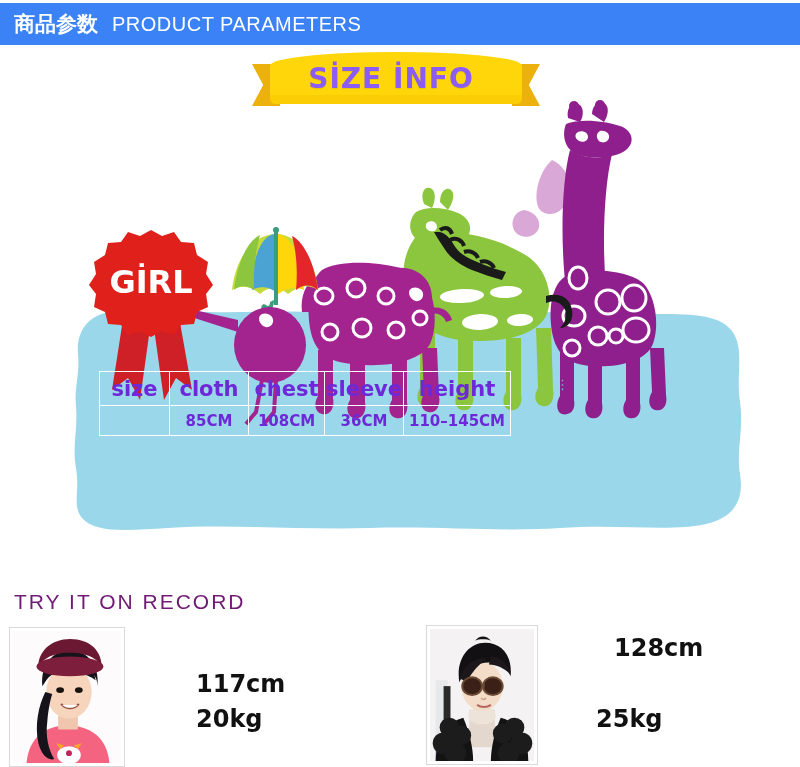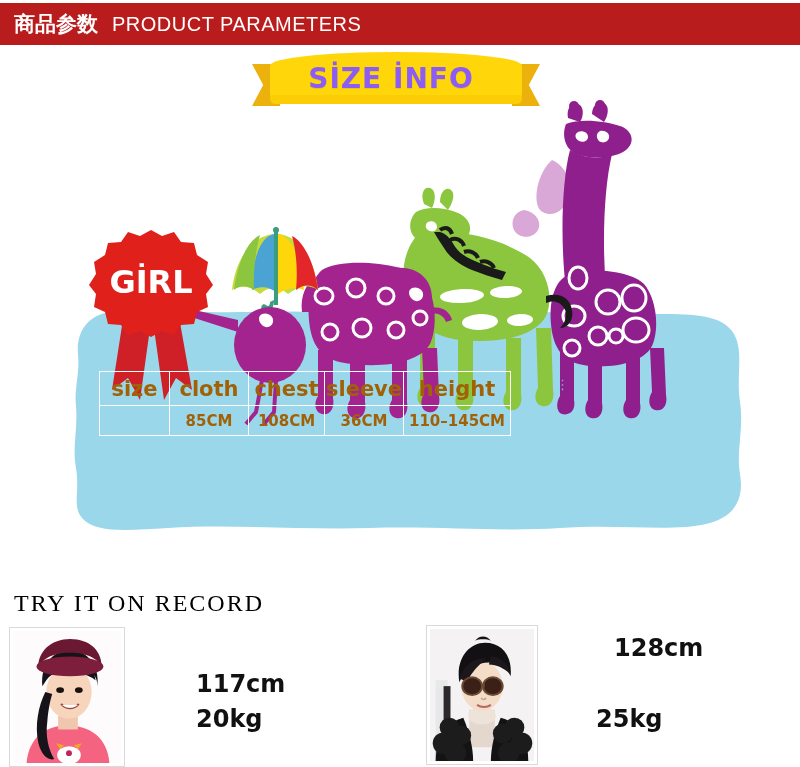--- a/index.html
+++ b/index.html
@@ -13,21 +13,21 @@
     position: relative;
     overflow: hidden;
     font-family: "Liberation Sans", sans-serif;
   }
 
   
   #header-bar {
     position: absolute;
     left: 0; top: 3px;
     width: 800px; height: 42px;
-    background: #b91c1c;
+    background: #3b82f6;
     display: flex;
     align-items: center;
     box-sizing: border-box;
     padding-left: 14px;
   }
   #header-cn {
     color: #ffffff;
     font-size: 21px;
     font-weight: 700;
     letter-spacing: 0px;
@@ -98,21 +98,21 @@
   
   #size-table {
     position: absolute;
     left: 99px; top: 371px;
     border-collapse: collapse;
     font-family: "DejaVu Sans", sans-serif;
   }
   #size-table td {
     border: 1px solid #ffffff;
     text-align: center;
-    color: #a16207;
+    color: #6d28d9;
     padding: 0;
   }
   #size-table tr.head td {
     height: 33px;
     font-size: 21px;
     font-weight: 700;
   }
   #size-table tr.body td {
     height: 29px;
     font-size: 15px;
@@ -129,24 +129,24 @@
     color: #7fb4c9;
     font-size: 13px;
     letter-spacing: 0;
     line-height: 8px;
   }
 
   
   #try-label {
     position: absolute;
     left: 14px; top: 590px;
-    font-family: Liberation Serif, serif;
-    font-size: 24px;
+    font-family: Liberation Sans, sans-serif;
+    font-size: 21px;
     font-weight: 400;
-    color: #000000;
+    color: #701a75;
     letter-spacing: 2px;
     white-space: nowrap;
   }
 
   .photo-frame {
     position: absolute;
     border: 1px solid #d9d9d9;
     background: #ffffff;
     padding: 3px;
     box-sizing: border-box;

